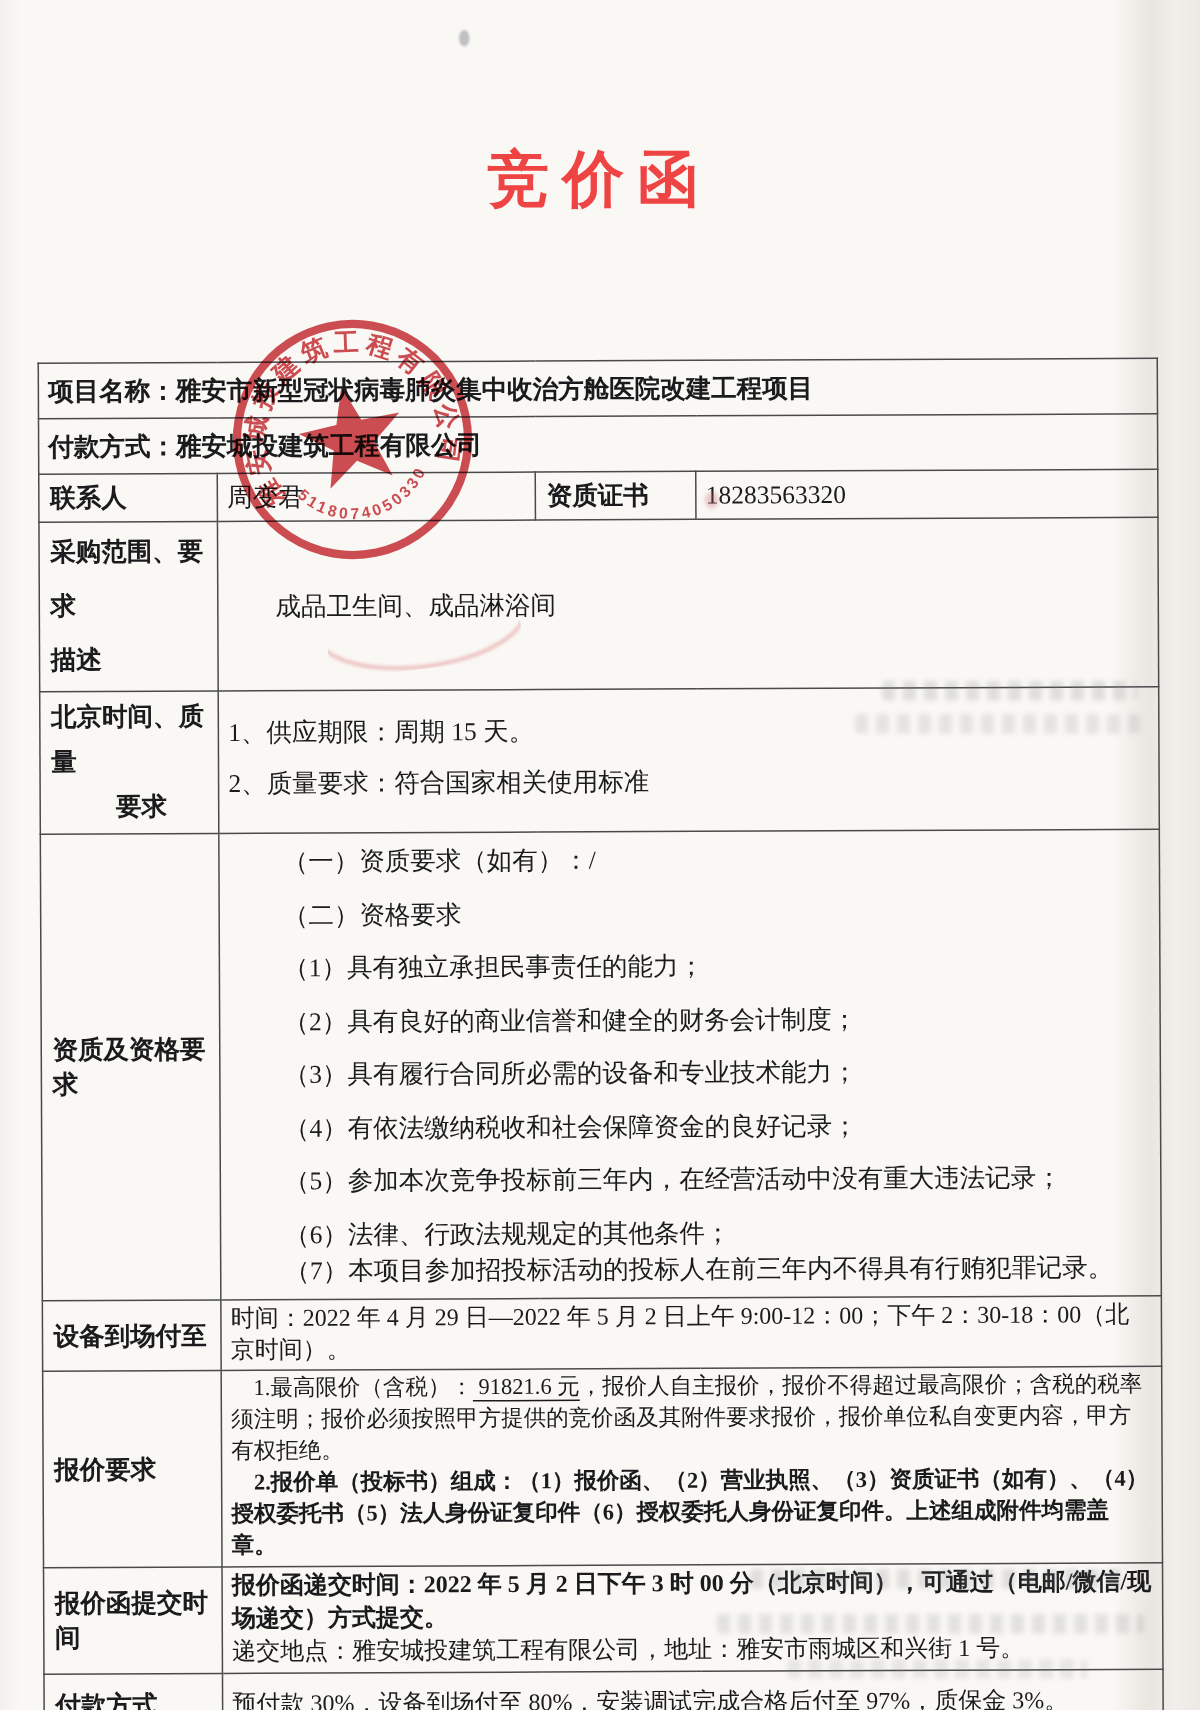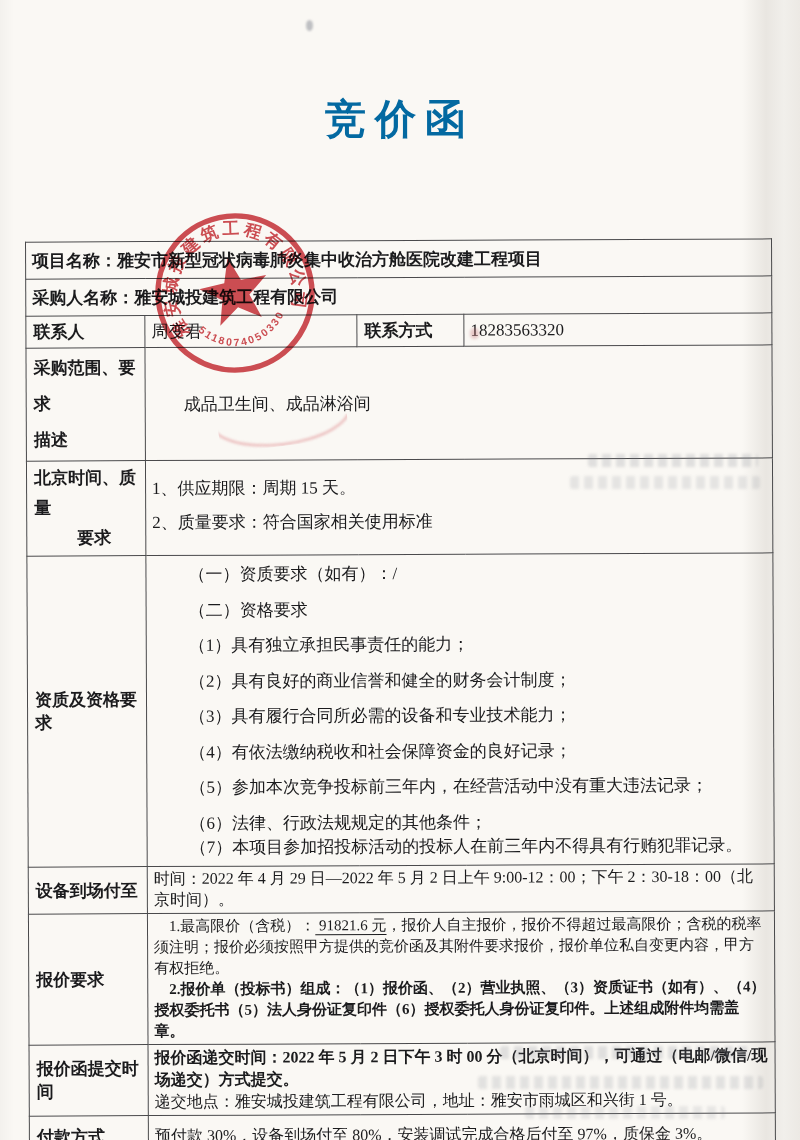--- a/index.html
+++ b/index.html
@@ -9,21 +9,21 @@
     color:#1c1c1e;
     background:
       linear-gradient(90deg,#f3f1ed 0px,#faf8f4 14px,#faf8f4 742px,#e9e6e1 766px,#f1efeb 784px,#ece9e4 800px),
       #faf8f4;
   }
   .page{position:absolute;inset:0;}
   
   .doc-title{
     position:absolute;top:92px;left:0;width:100%;margin:0;
     text-align:center;font-family:"Liberation Sans","DejaVu Sans",sans-serif;
-    font-size:41px;font-weight:bold;letter-spacing:9px;color:#0369a1;
+    font-size:41px;font-weight:bold;letter-spacing:9px;color:#ef4444;
   }
   .intro{
     position:absolute;top:148px;left:78px;width:648px;margin:0;
     font-size:17.5px;line-height:32.5px;text-align:justify;text-indent:35px;
     color:#1b1b1d;
   }
   .u{text-decoration:underline;text-underline-offset:4px;text-decoration-thickness:1.2px;text-align:center;}
   
   .bid-table{
     position:absolute;left:27px;top:240px;width:746px;
@@ -101,26 +101,26 @@
       <col style="width:119px">
         <col style="width:212px">
         <col style="width:107px">
         <col style="width:308px">
     </colgroup>
     <tbody>
         <tr class="r1">
       <td colspan="4"><span class="b">项目名称：</span><span class="b">雅安市新型冠状病毒肺炎集中收治方舱医院改建工程项目</span></td>
     </tr>
     <tr class="r2">
-      <td colspan="4"><span class="b">采购人名称：</span><span class="b">雅安城投建筑工程有限公司</span></td>
+      <td colspan="4"><span class="b">付款方式：</span><span class="b">雅安城投建筑工程有限公司</span></td>
     </tr>
     <tr class="r3">
       <th>联系人</th>
       <td>周变君</td>
-      <th>联系方式</th>
+      <th>资质证书</th>
       <td>18283563320</td>
     </tr>
     <tr class="r4">
       <th class="vtop scope-label">
         <div>采购范围、要求</div>
         <div>描述</div>
       </th>
       <td colspan="3" class="vtop" style="text-indent:32px">成品卫生间、成品淋浴间</td>
     </tr>
     <tr class="r5">

